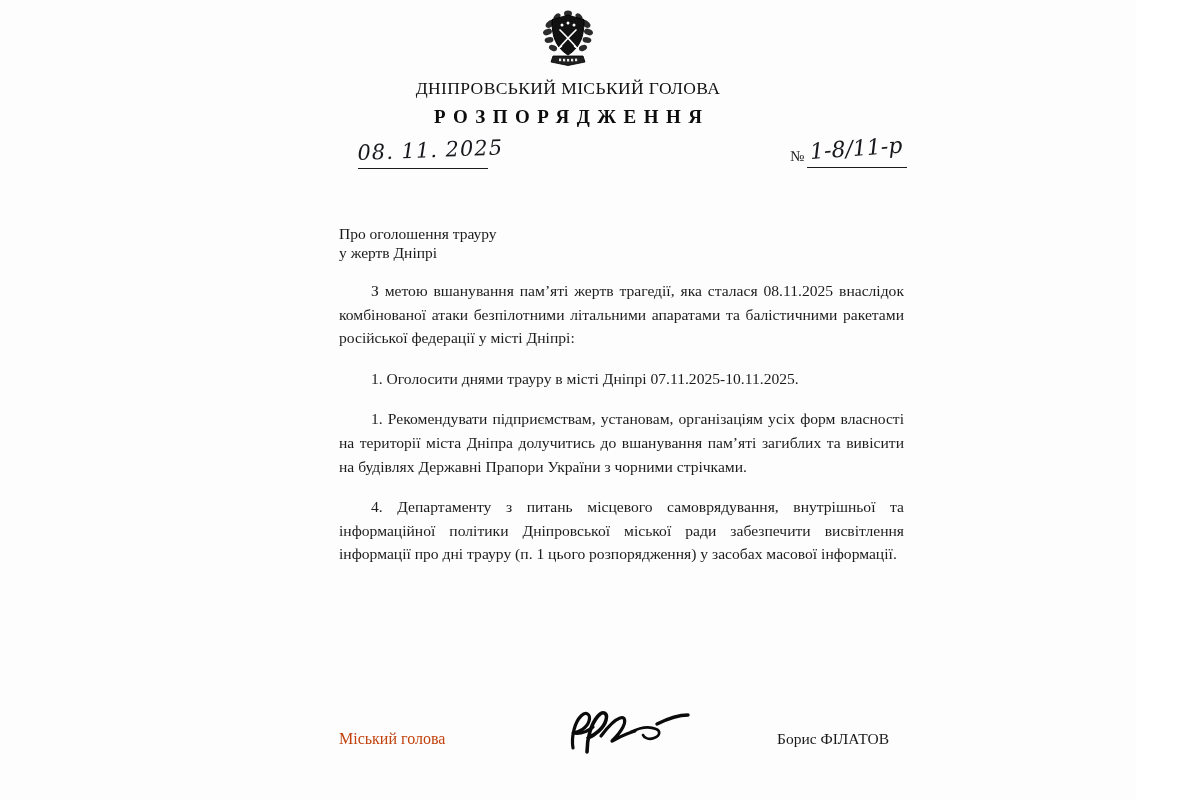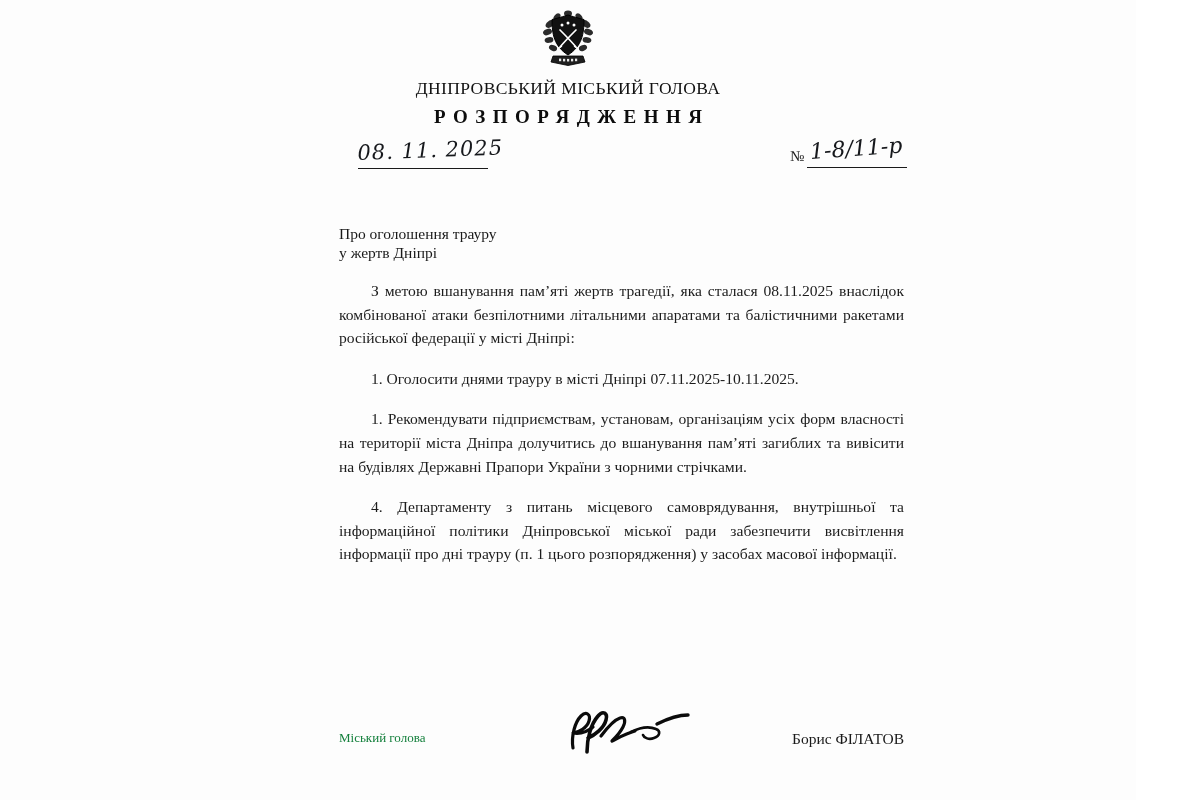--- a/index.html
+++ b/index.html
@@ -156,27 +156,27 @@
     position: absolute;
     left: 339px;
     top: 730px;
     width: 565px;
     height: 24px;
   }
   .sign-title {
     position: absolute;
     left: 0;
     top: 0;
-    font-size: 13px;
-    white-space: nowrap;
-    color: #15803d;
+    font-size: 16px;
+    white-space: nowrap;
+    color: #c2410c;
   }
   .sign-name {
     position: absolute;
-    right: 0;
+    right: 15px;
     top: 0;
     font-size: 15.5px;
     white-space: nowrap;
     color: #1a1a1a;
   }
   .signature-mark {
     position: absolute;
     left: 218px;
     top: -28px;
     width: 160px;

